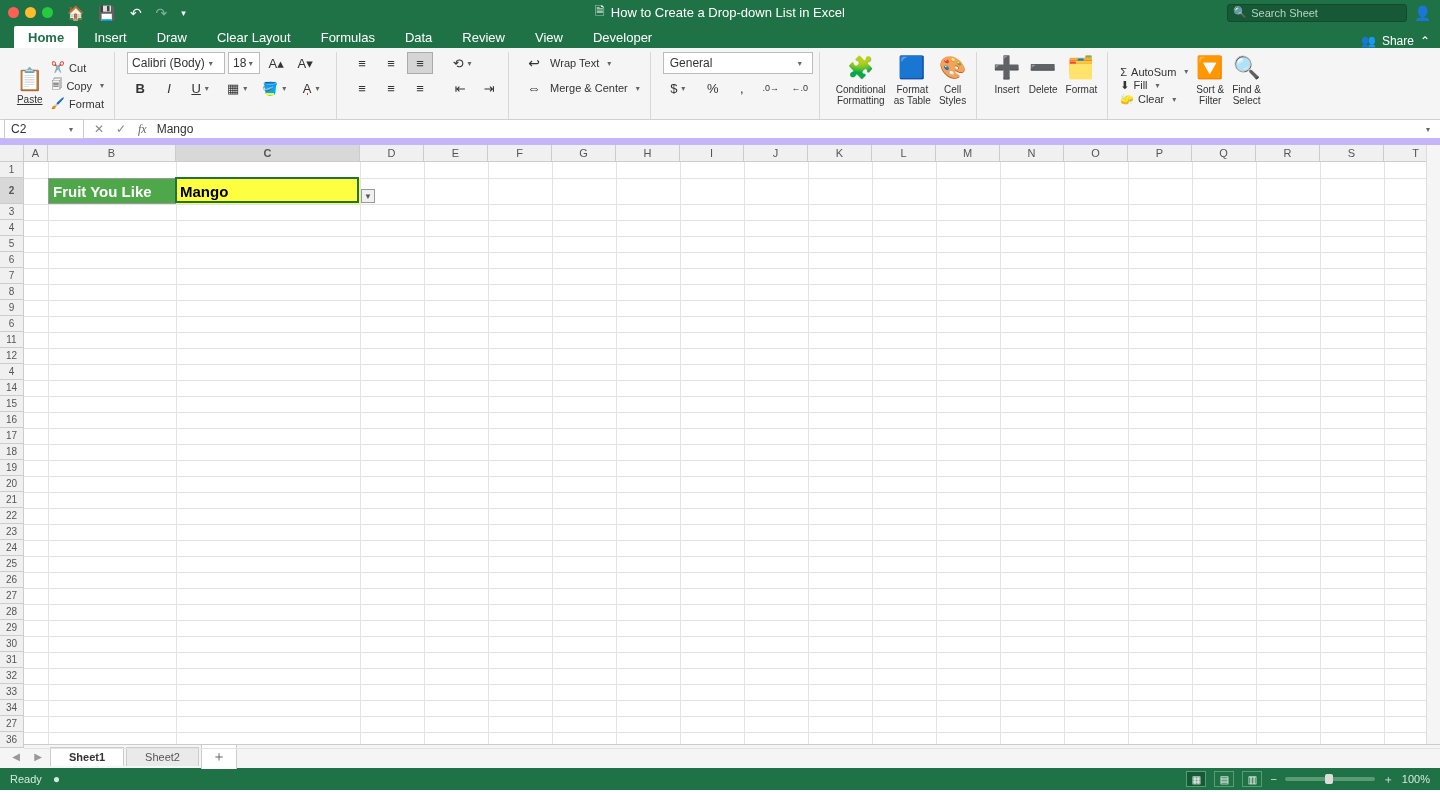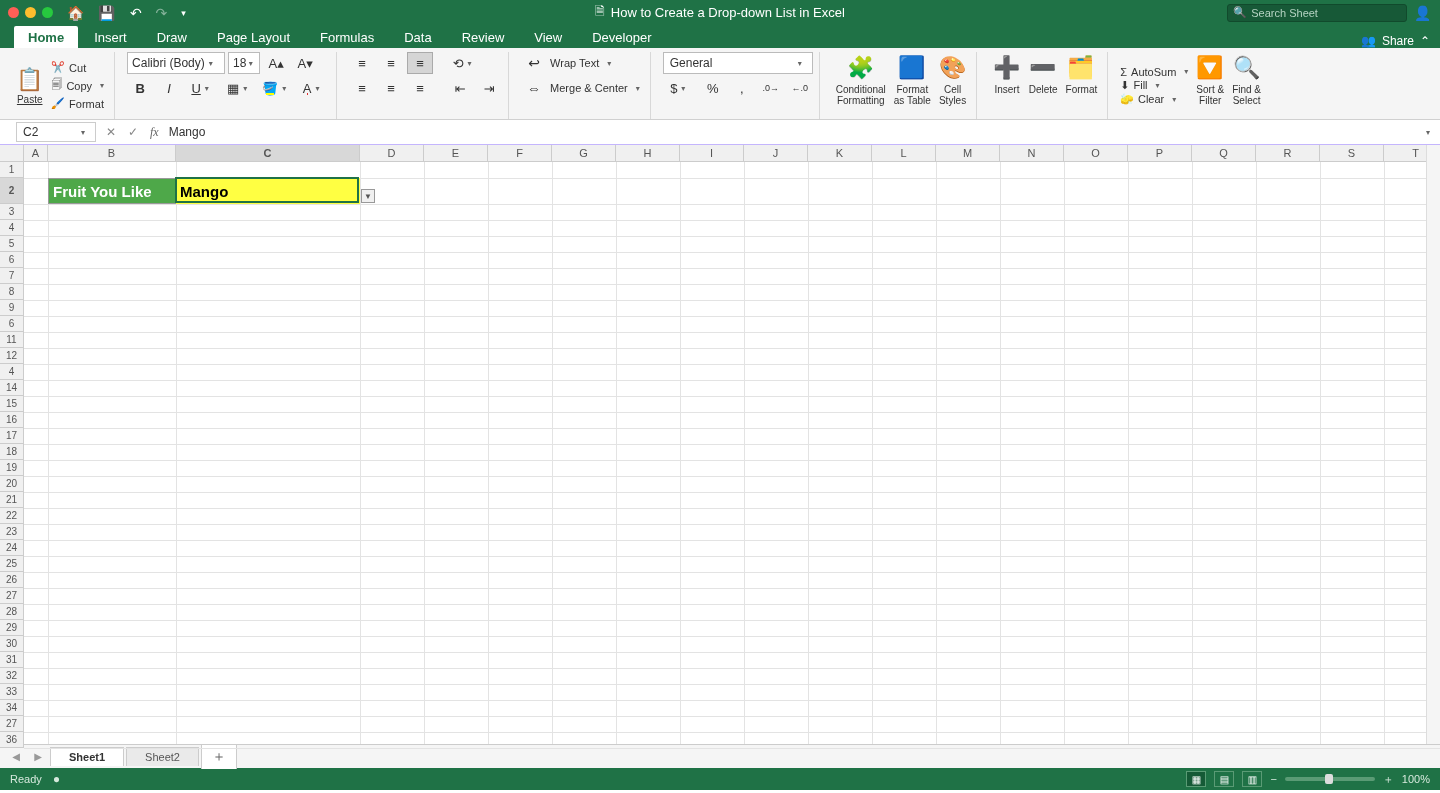--- a/index.html
+++ b/index.html
@@ -31,21 +31,21 @@
 .drop { width:12px; font-size:8px; color:#666; text-align:center;}
 .row { display:flex; gap:3px; margin-bottom:3px;}
 .tbtn { width:26px; height:22px; border:1px solid transparent; display:flex; align-items:center; justify-content:center; cursor:pointer; font-size:13px; position:relative;}
 .tbtn.drop-btn{width:34px}
 .tbtn.active{background:#d5d5d5;border-color:#aaa}
 .num-combo { height:22px; width:150px; border:1px solid #bbb; background:#fff; display:flex; align-items:center; padding:0 6px; justify-content:space-between; font-size:12px; cursor:pointer;}
 .vcol { display:flex; flex-direction:column; align-items:center; justify-content:flex-start; gap:2px; cursor:pointer; padding:2px 4px 0; font-size:10px; text-align:center; line-height:1.1;}
 .vcol .ico { font-size:22px; height:28px; display:flex; align-items:center;}
 .edit-list{display:flex;flex-direction:column;gap:1px;font-size:11px;justify-content:center;}
 .edit-list div{display:flex;align-items:center;gap:4px;cursor:pointer;white-space:nowrap;}
-.fbar { height:25px; border-bottom:1px solid #c4b5fd; display:flex; align-items:center; background:#fff;padding-left:12px;}
+.fbar { height:25px; border-bottom:7px solid #c4b5fd; display:flex; align-items:center; background:#fff;}
 .namebox { width:80px; height:20px; border:1px solid #ccc; margin:0 4px; padding:0 6px; font-size:12px; display:flex; align-items:center; justify-content:space-between; cursor:text;}
 .fx-btn { width:22px; display:flex; justify-content:center; color:#888; cursor:pointer;}
 .fx-lbl { font-style:italic; font-family:serif; color:#666; margin:0 6px;}
 .fx-val { flex:1; padding-left:4px;}
 .sheet-area { height:599px; display:flex; background:#fff; position:relative;}
 .corner { width:24px; height:17px; border-right:1px solid #ccc; border-bottom:1px solid #ccc; background:#f0f0f0; position:absolute; top:0; left:0;}
 .colheads { position:absolute; top:0; left:24px; height:17px; display:flex; color:#555;}
 .ch { border-right:1px solid #ccc; border-bottom:1px solid #ccc; background:#f0f0f0; display:flex; align-items:center; justify-content:center; font-size:11px; cursor:pointer;}
 .ch.sel { background:#d8d8d8; font-weight:600;}
 .rowheads { position:absolute; top:17px; left:0; width:24px; color:#555;}
@@ -100,21 +100,21 @@
       <span>Search Sheet</span>
     </div>
     <span style="font-size:14px">👤</span>
   </div>
 </div>
 
 <div class="tabs">
   <div class="tab active">Home</div>
   <div class="tab">Insert</div>
   <div class="tab">Draw</div>
-  <div class="tab">Page Layout</div>
+  <div class="tab">Clear Layout</div>
   <div class="tab">Formulas</div>
   <div class="tab">Data</div>
   <div class="tab">Review</div>
   <div class="tab">View</div>
   <div class="tab">Developer</div>
   <div class="tabs-right">
     <span>👥</span>
     <span>Share</span>
     <span>⌃</span>
   </div>

